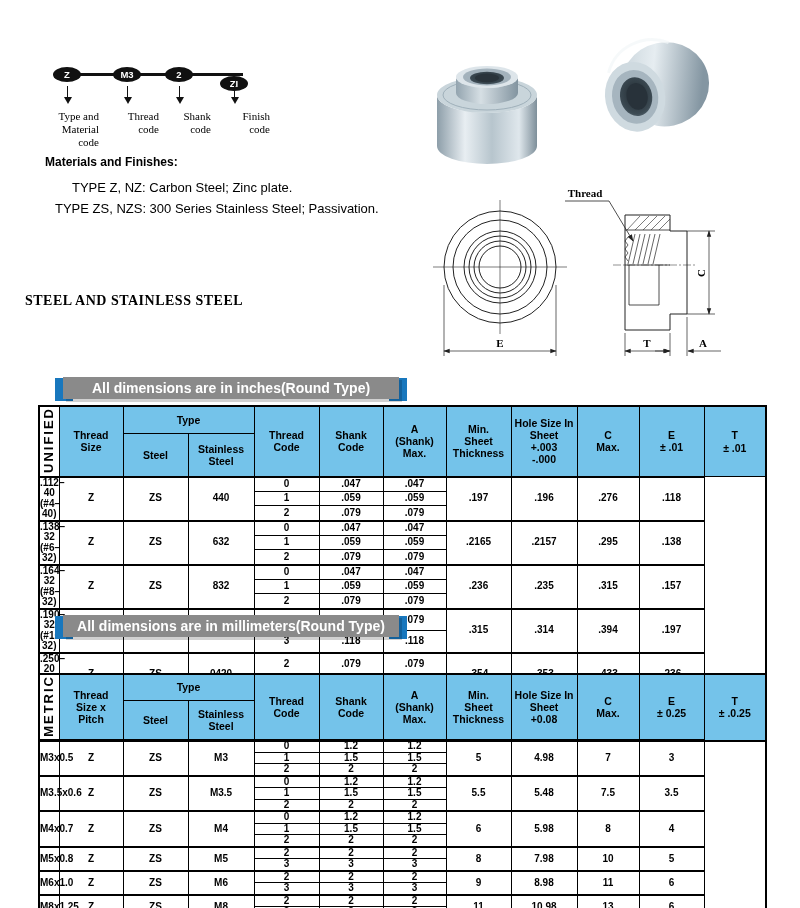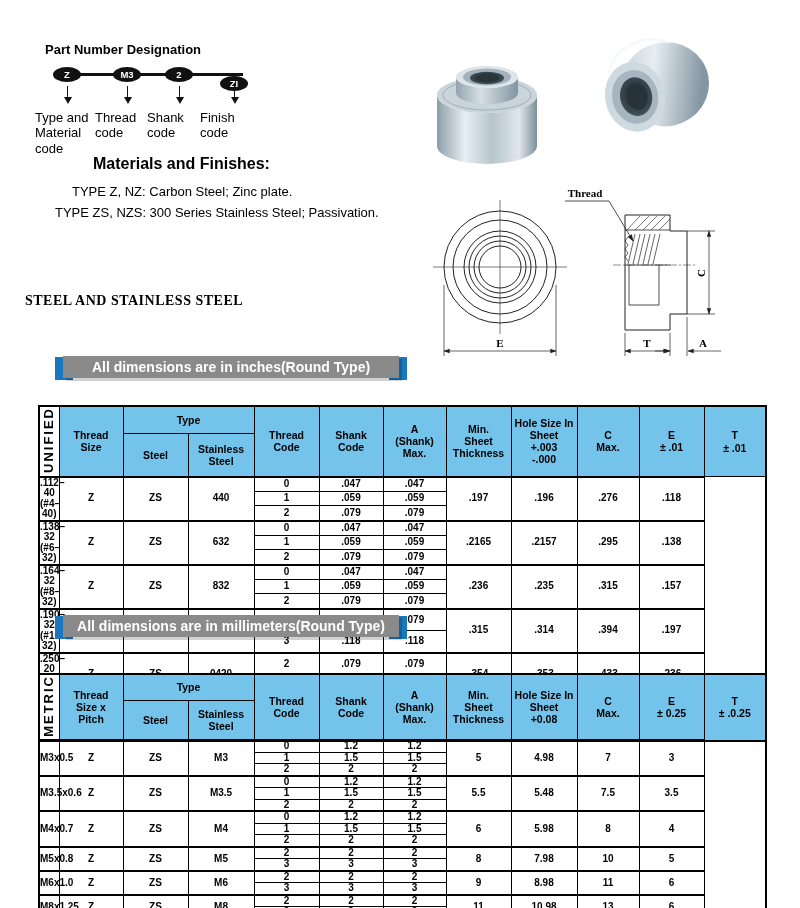--- a/index.html
+++ b/index.html
@@ -7,23 +7,23 @@
         font-family:"Liberation Sans",sans-serif;color:#000;}
   .abs{position:absolute;}
 
   
   .pnd-title{font-size:13px;font-weight:bold;}
   .pnd-line{position:absolute;height:3px;background:#111;}
   .oval{position:absolute;width:28px;height:15px;background:#111;border-radius:50%;
         color:#fff;font-size:9.5px;font-weight:bold;text-align:center;line-height:15px;}
   .darrow{position:absolute;width:1px;height:16px;background:#111;}
   .darrow::after{content:"";position:absolute;left:-3.5px;bottom:-6px;border:4px solid transparent;border-top:7px solid #111;}
-  .pnd-label{position:absolute;width:64px;text-align:left;font-size:13px;line-height:1.18;white-space:pre-line;}
-
-  .mat-title{font-size:16px;font-weight:bold;margin-left:48px;}
+  .pnd-label{position:absolute;width:64px;text-align:right;font-size:11px;line-height:1.18;white-space:pre-line;font-family:Liberation Serif, serif;}
+
+  .mat-title{font-size:12px;font-weight:bold;}
   .mat-line{font-size:13px;line-height:1.65;}
 
   .page-title{font-family:"Liberation Serif",serif;font-weight:bold;font-size:14px;
               line-height:1.12;letter-spacing:0.5px;}
 
   
   .banner{position:absolute;width:352px;height:24px;}
   .banner .bsq{position:absolute;top:1px;width:18px;height:23px;background:#1877bd;}
   .banner .bsq.right{right:0;}
   .banner .btext{position:absolute;left:8px;right:8px;top:0;height:22px;background:#8a8a8a;
@@ -46,38 +46,37 @@
 
   svg text{font-family:"Liberation Sans",sans-serif;}
   svg .dimtxt{font-family:"Liberation Serif",serif;font-size:11px;font-weight:bold;}
 </style>
 </head>
 <body>
 
 <div id="page">
 
   <div class="abs" style="left:45px;top:42px;width:280px;height:110px;">
-    <div class="pnd-title">Part Number Designation</div>
     <div class="pnd-line" style="left:12px;top:31px;width:186px;"></div>
     <div class="oval" style="left:8px;top:25px;">Z</div>
     <div class="oval" style="left:68px;top:25px;">M3</div>
     <div class="oval" style="left:120px;top:25px;">2</div>
     <div class="oval" style="left:175px;top:34px;">ZI</div>
     <div class="darrow" style="left:22px;top:44px;"></div>
     <div class="darrow" style="left:82px;top:44px;"></div>
     <div class="darrow" style="left:134px;top:44px;"></div>
     <div class="darrow" style="left:189px;top:44px;"></div>
     <div class="pnd-label" style="left:-10px;top:68px;">Type and
 Material
 code</div>
     <div class="pnd-label" style="left:50px;top:68px;">Thread
 code</div>
     <div class="pnd-label" style="left:102px;top:68px;">Shank
 code</div>
-    <div class="pnd-label" style="left:155px;top:68px;">Finish
+    <div class="pnd-label" style="left:161px;top:68px;">Finish
 code</div>
   </div>
 
   <div class="abs" style="left:45px;top:155px;width:360px;">
     <div class="mat-title">Materials and Finishes:</div>
     <div class="mat-line" style="margin:8px 0 0 27px;">TYPE Z, NZ: Carbon Steel; Zinc plate.</div>
     <div class="mat-line" style="margin:0 0 0 10px;">TYPE ZS, NZS: 300 Series Stainless Steel; Passivation.</div>
   </div>
 
   <svg class="abs" style="left:420px;top:20px;" width="300" height="150" viewBox="0 0 300 150">
@@ -208,21 +207,21 @@
     <text class="dimtxt" x="75" y="162" text-anchor="middle">E</text>
     <text class="dimtxt" x="277" y="91" text-anchor="middle" transform="rotate(-90 277 88)">C</text>
     <text class="dimtxt" x="222" y="162" text-anchor="middle">T</text>
     <text class="dimtxt" x="278" y="162" text-anchor="middle">A</text>
   </svg>
 
   <div class="abs page-title" style="left:25px;top:293px;width:400px;">
     <div>STEEL AND STAINLESS STEEL</div>
   </div>
 
-  <div class="banner" style="left:55px;top:356px;">
+  <div class="banner" style="left:55px;top:377px;">
     <span class="bsq left"></span>
     <span class="bsq right"></span>
     <span class="btext">All dimensions are in inches(Round Type)</span>
   </div>
   <table class="dim abs" style="left:38px;top:405px;" id="table0">
       <colgroup>
         <col style="width:20px">
         <col style="width:64px">
         <col style="width:65px">
         <col style="width:66px">

